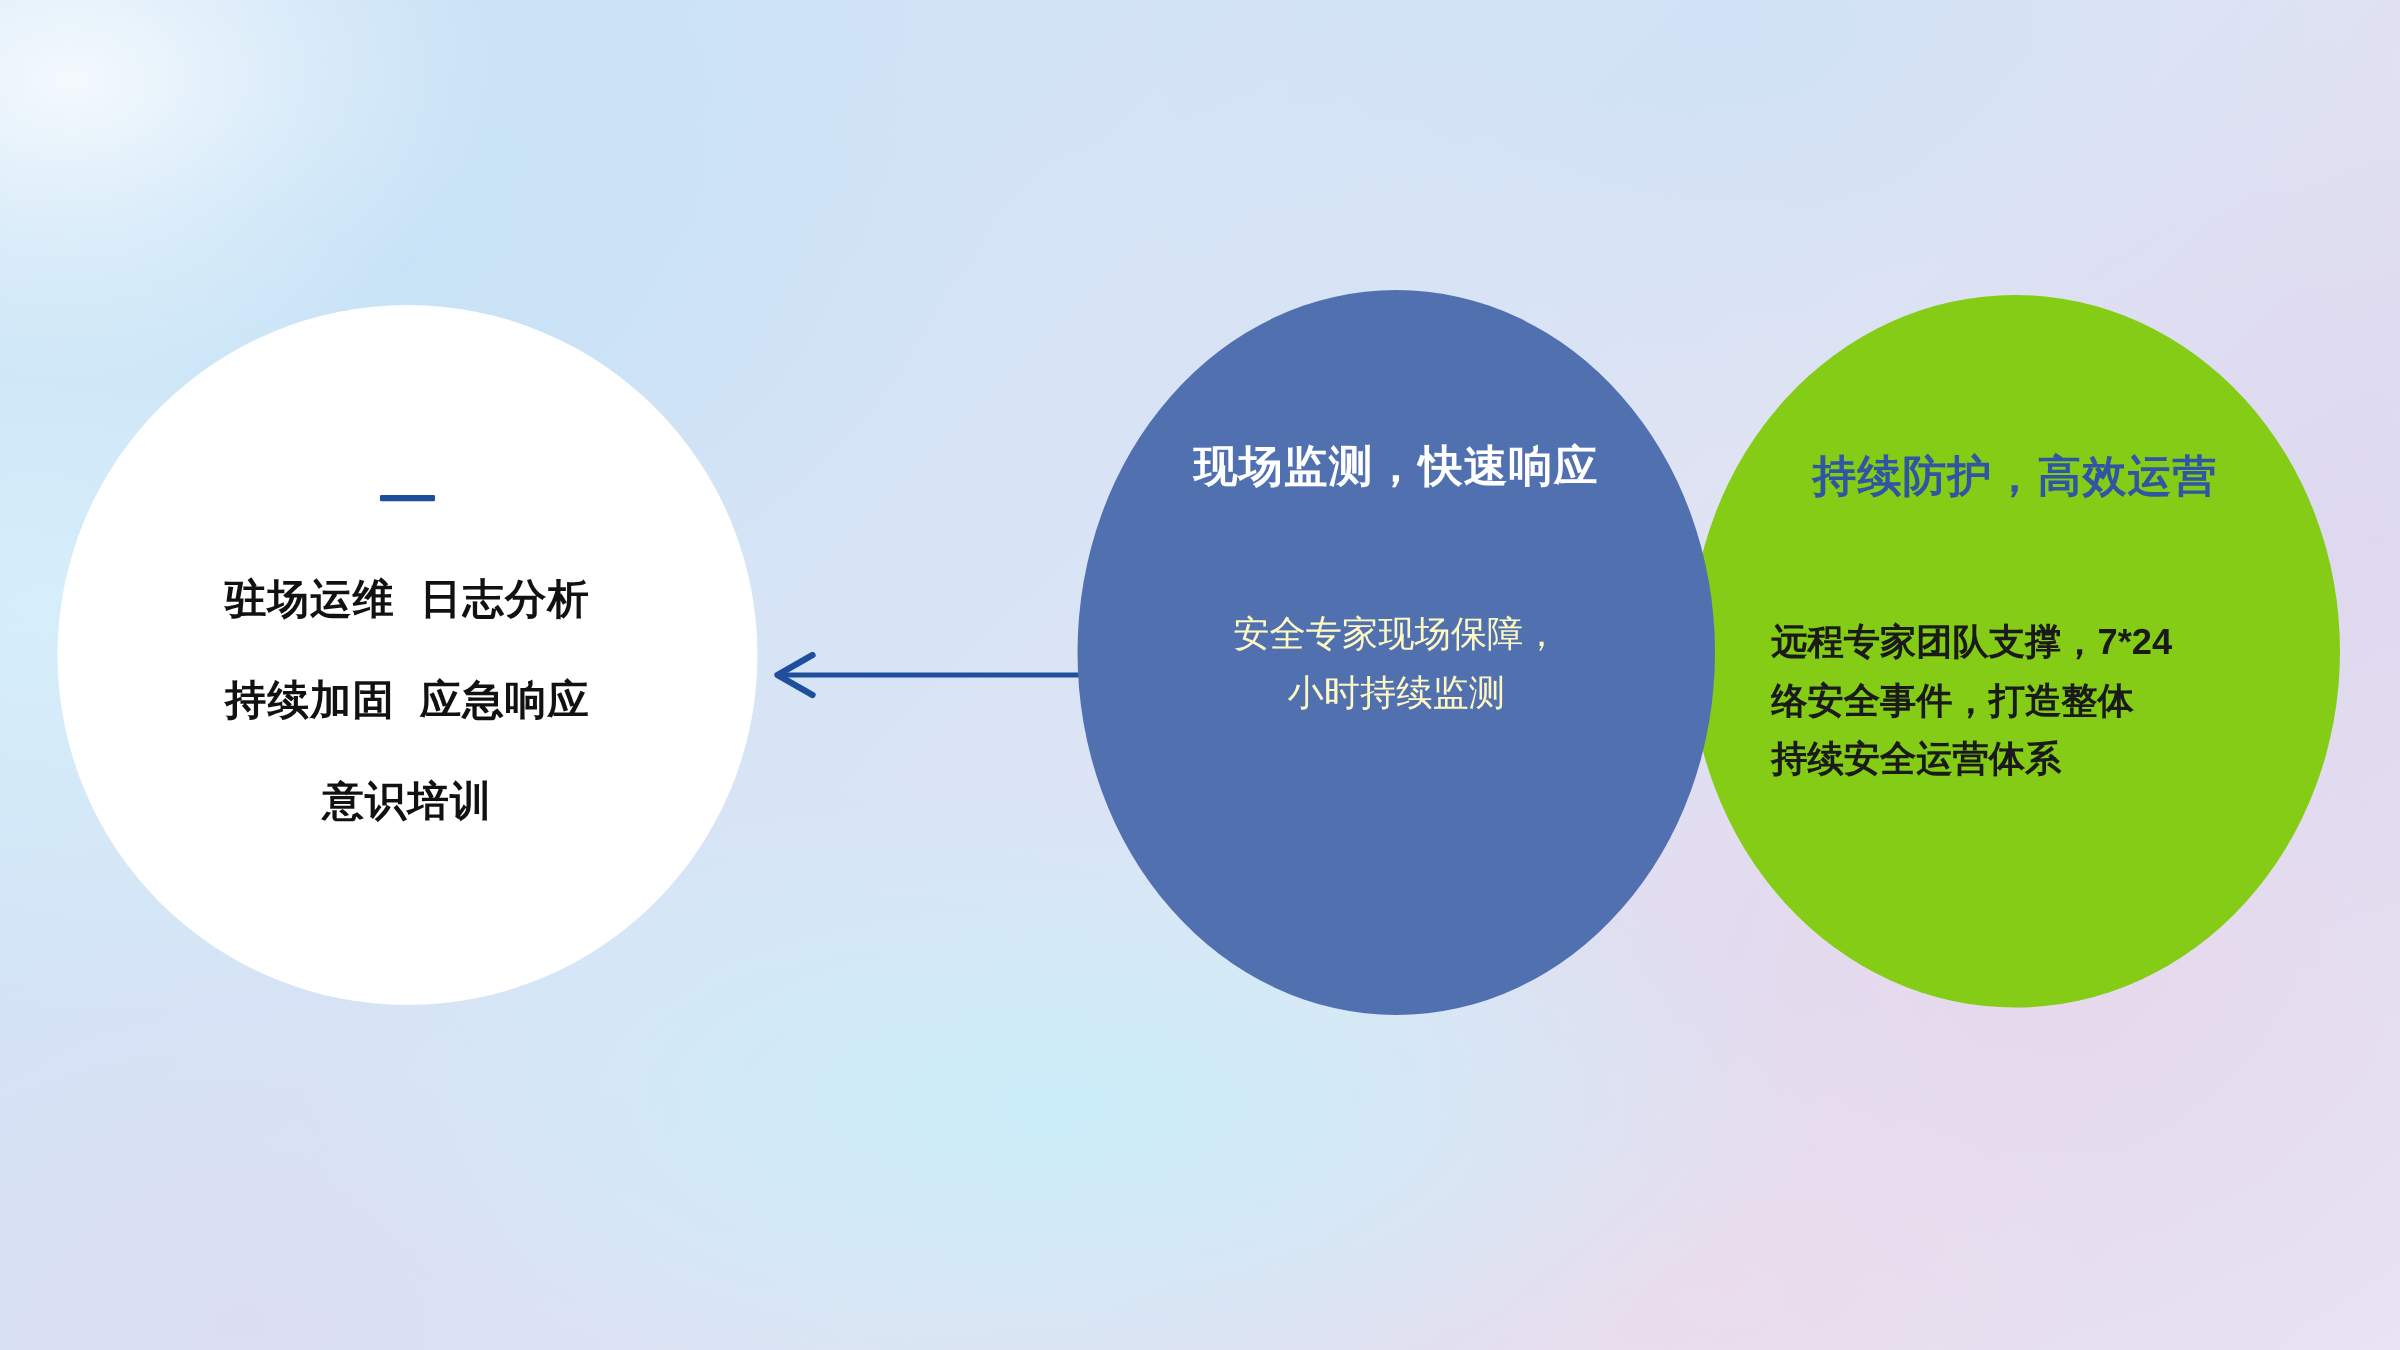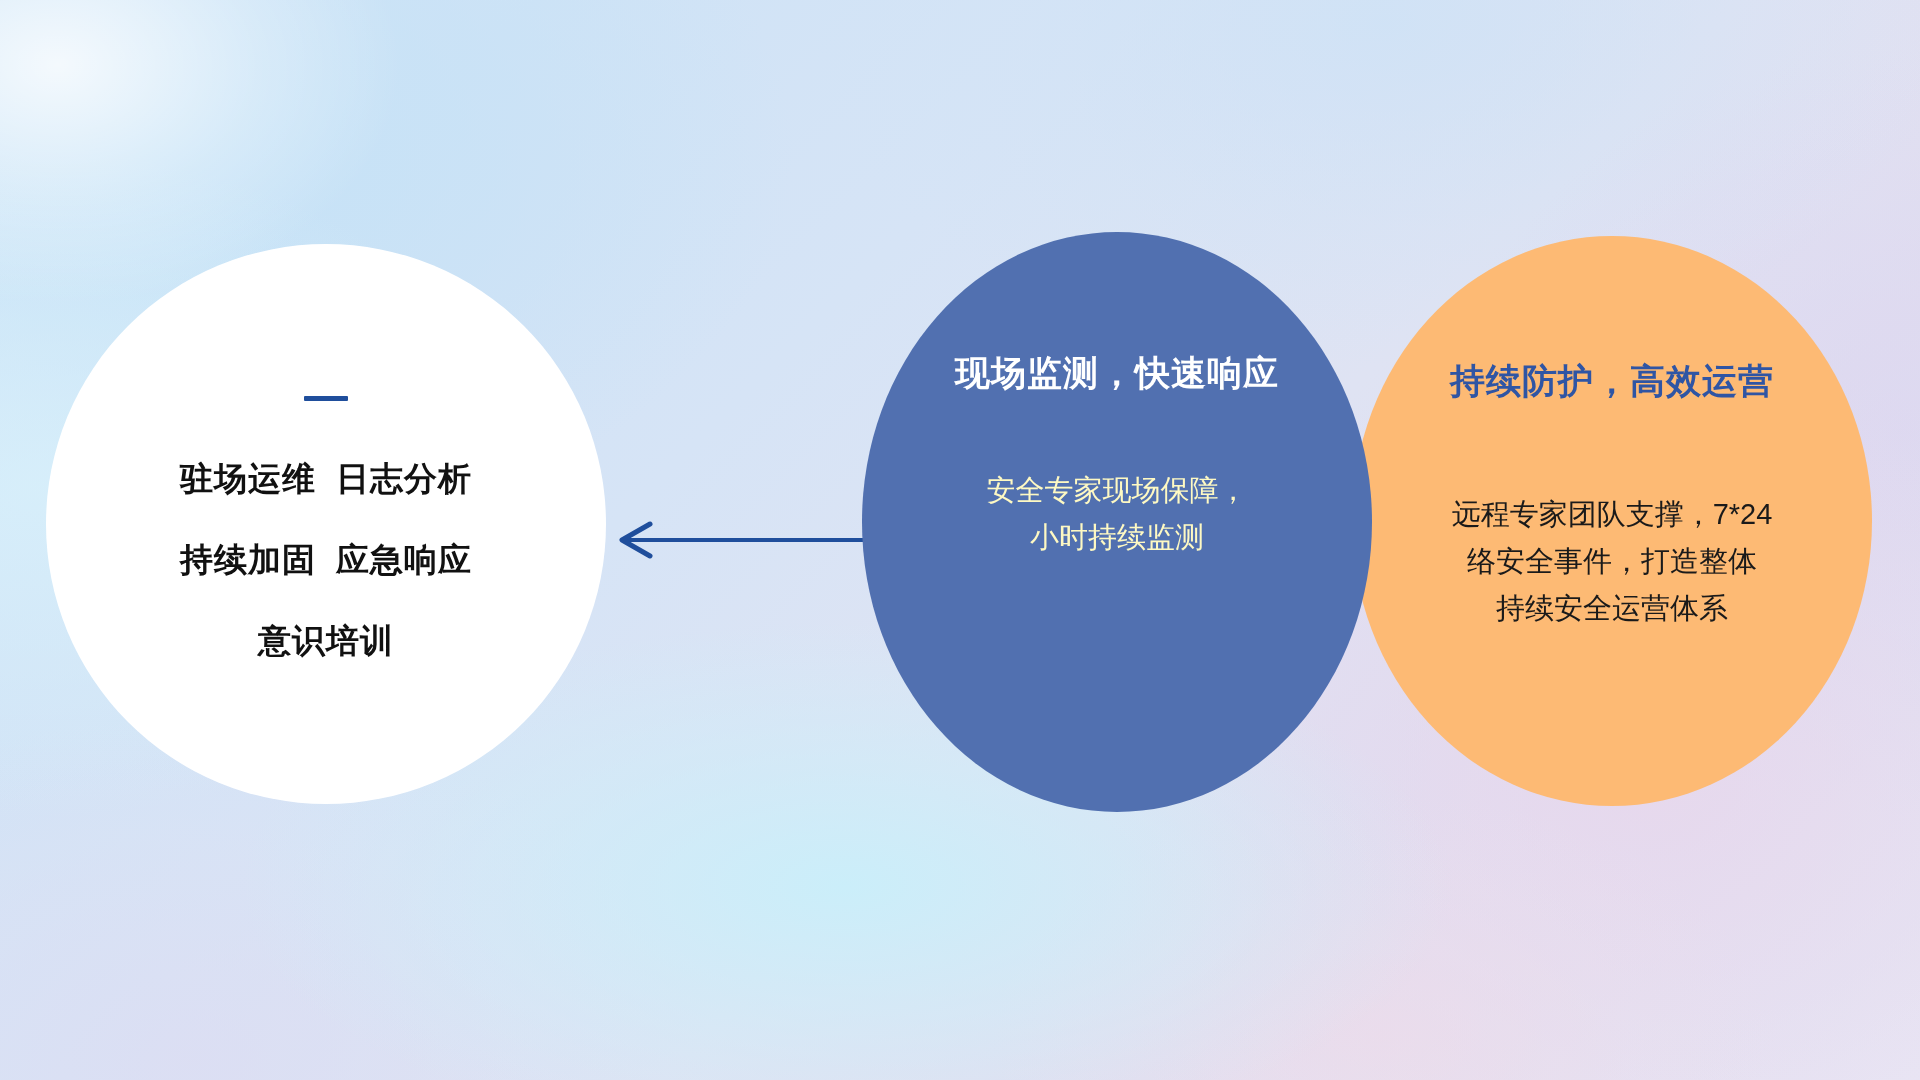--- a/index.html
+++ b/index.html
@@ -161,57 +161,56 @@
     justify-content: flex-start;
     padding-top: 118px;
     z-index: 2;
   }
   #circle-mid .circle-title {
     font-size: 35px;
     font-weight: 700;
     color: #ffffff;
     letter-spacing: 1px;
     white-space: nowrap;
-    margin-bottom: 70px;
+    margin-bottom: 88px;
   }
   #circle-mid .circle-body {
     font-size: 29px;
     line-height: 1.62;
     color: #fef9c3;
     text-align: center;
     width: 330px;
     font-weight: 400;
   }
 
   
   #circle-right {
     left: 1352px;
     top: 236px;
     width: 520px;
     height: 570px;
-    background: #fdba74;
+    background: #84cc16;
     justify-content: flex-start;
     padding-top: 122px;
     z-index: 1;
   }
   #circle-right .circle-title {
     font-size: 35px;
     font-weight: 700;
     color: #2f55a4;
     letter-spacing: 1px;
     white-space: nowrap;
     margin-bottom: 86px;
   }
   #circle-right .circle-body {
     font-size: 29px;
     line-height: 1.62;
     color: #1a1a1a;
-    text-align: center;
     width: 390px;
-    font-weight: 400;
+    font-weight: 700;
   }
 
   .body-line { display: block; }
 </style>
 </head>
 <body>
 
 <div id="slide">
 
   <div class="bg-layer bg-base"></div>

